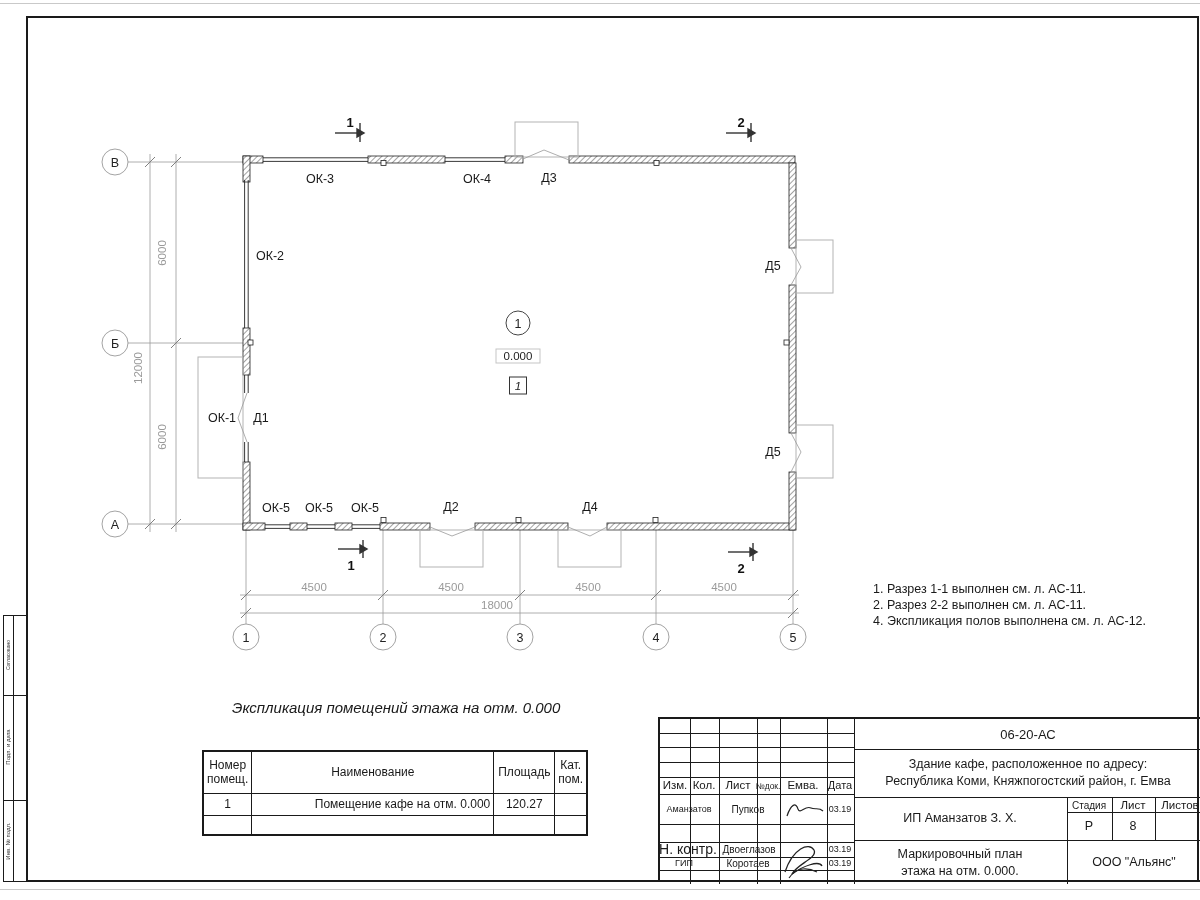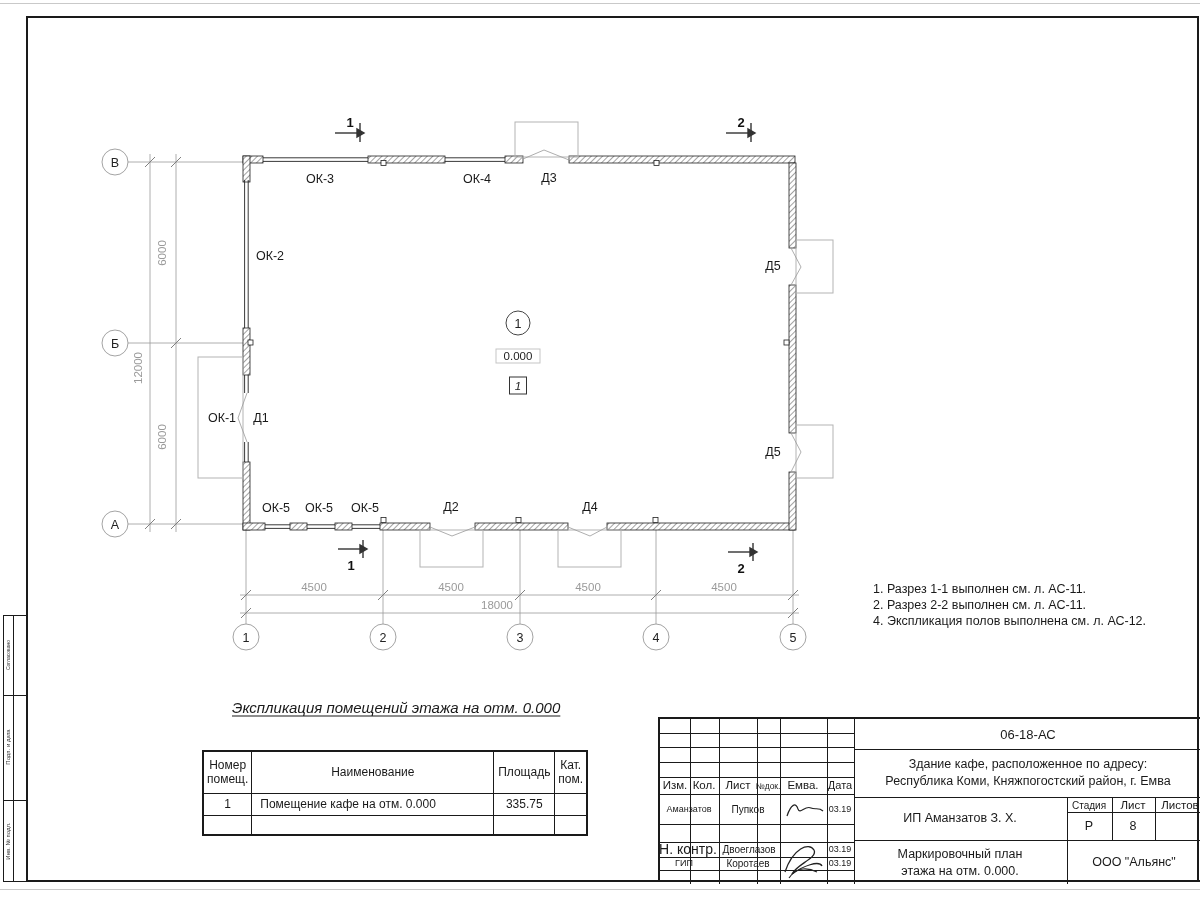--- a/index.html
+++ b/index.html
@@ -7,31 +7,31 @@
          font-family:"Liberation Sans","DejaVu Sans",sans-serif;color:#1a1a1a}
   .abs{position:absolute}
   .edge{position:absolute;left:0;width:1200px;height:1px;background:#c9c9c9}
   .frame{position:absolute;left:26px;top:16px;width:1173px;height:866px;
          border:2px solid #1a1a1a;box-sizing:border-box}
   .mline{position:absolute;background:#1a1a1a}
   .main-title{position:absolute;left:522px;top:65px;transform:translate(-50%,-50%);
               font-size:16px;font-style:italic;text-decoration:underline;
               text-underline-offset:3px;white-space:nowrap}
   .expl-title{position:absolute;left:232px;top:707px;transform:translateY(-50%);
-              font-size:15px;font-style:italic;text-decoration:underline;
+              font-size:15px;font-style:italic;
               text-underline-offset:3px;white-space:nowrap}
   .lbl{position:absolute;transform:translate(-50%,-50%);font-size:12.5px;
        white-space:nowrap;color:#1a1a1a}
   .notes{position:absolute;left:873px;top:581px;width:300px;font-size:12.5px;line-height:16px}
   .note-item{padding-left:15px;text-indent:-15px}
   .expl{position:absolute;left:202px;top:750px;border-collapse:collapse;table-layout:fixed;
         border:2px solid #1a1a1a}
   .expl td{border:1px solid #1a1a1a;font-size:12px;padding:0 3px;text-align:center;
            vertical-align:middle;overflow:hidden}
-  .expl td.nm{text-align:left;padding-left:8px}
+  .expl td.nm{text-align:right;padding-left:8px}
   .stamp{position:absolute;left:658px;top:717px;width:542px;height:165px;
          border:2px solid #1a1a1a;border-right:none;box-sizing:border-box}
   .sl{position:absolute;background:#1a1a1a}
   .st{position:absolute;transform:translate(-50%,-50%);white-space:nowrap;font-size:12.5px}
   .st-sm{font-size:10px}
   .side-rot{position:absolute;transform:translate(-50%,-50%) rotate(-90deg);
             white-space:nowrap;color:#333}
   svg text{font-family:"Liberation Sans","DejaVu Sans",sans-serif}
 </style>
 </head>
@@ -257,21 +257,21 @@
     <tbody>
         <tr style="height:42px">
       <td>Номер помещ.</td>
       <td>Наименование</td>
       <td>Площадь</td>
       <td>Кат. пом.</td>
     </tr>
     <tr style="height:22px">
       <td>1</td>
       <td class="nm">Помещение кафе на отм. 0.000</td>
-      <td>335.75</td>
+      <td>120.27</td>
       <td></td>
     </tr>
     <tr style="height:20px">
       <td></td>
           <td></td>
       <td></td>
           <td></td>
     </tr>
   </tbody>
     </table>
@@ -321,21 +321,21 @@
     <div class="st st-sm" style="left:180px;top:144px;font-size:9px">03.19</div>
 
     <svg class="abs" style="left:121px;top:79px" width="45" height="25" viewBox="0 0 45 25">
       <path d="M6,18 C10,6 15,4 17,11 C19,17 24,7 30,10 C34,12 38,9 42,13" fill="none" stroke="#222" stroke-width="1.2"></path>
     </svg>
     <svg class="abs" style="left:119px;top:119px" width="47" height="44" viewBox="0 0 47 44">
       <path d="M6,34 C14,10 30,4 35,12 C39,20 18,26 13,36 C24,28 40,22 43,28" fill="none" stroke="#222" stroke-width="1.3"></path>
       <path d="M10,40 C18,28 30,30 38,34" fill="none" stroke="#222" stroke-width="1.1"></path>
     </svg>
 
-    <div class="st" style="left:368px;top:15px;font-size:13px">06-18-АС</div>
+    <div class="st" style="left:368px;top:15px;font-size:13px">06-20-АС</div>
     <div class="st" style="left:368px;top:45px">Здание кафе, расположенное по адресу:</div>
     <div class="st" style="left:368px;top:62px">Республика Коми, Княжпогостский район, г. Емва</div>
     <div class="st" style="left:300px;top:99px">ИП Аманзатов З. Х.</div>
     <div class="st" style="left:429px;top:86px;font-size:10px">Стадия</div>
     <div class="st" style="left:473px;top:86px;font-size:11.5px">Лист</div>
     <div class="st" style="left:520px;top:86px;font-size:11.5px">Листов</div>
     <div class="st" style="left:429px;top:107px;font-size:12.5px">Р</div>
     <div class="st" style="left:473px;top:107px;font-size:12.5px">8</div>
     <div class="st" style="left:520px;top:107px;font-size:12.5px"></div>
     <div class="st" style="left:300px;top:135px">Маркировочный план</div>

